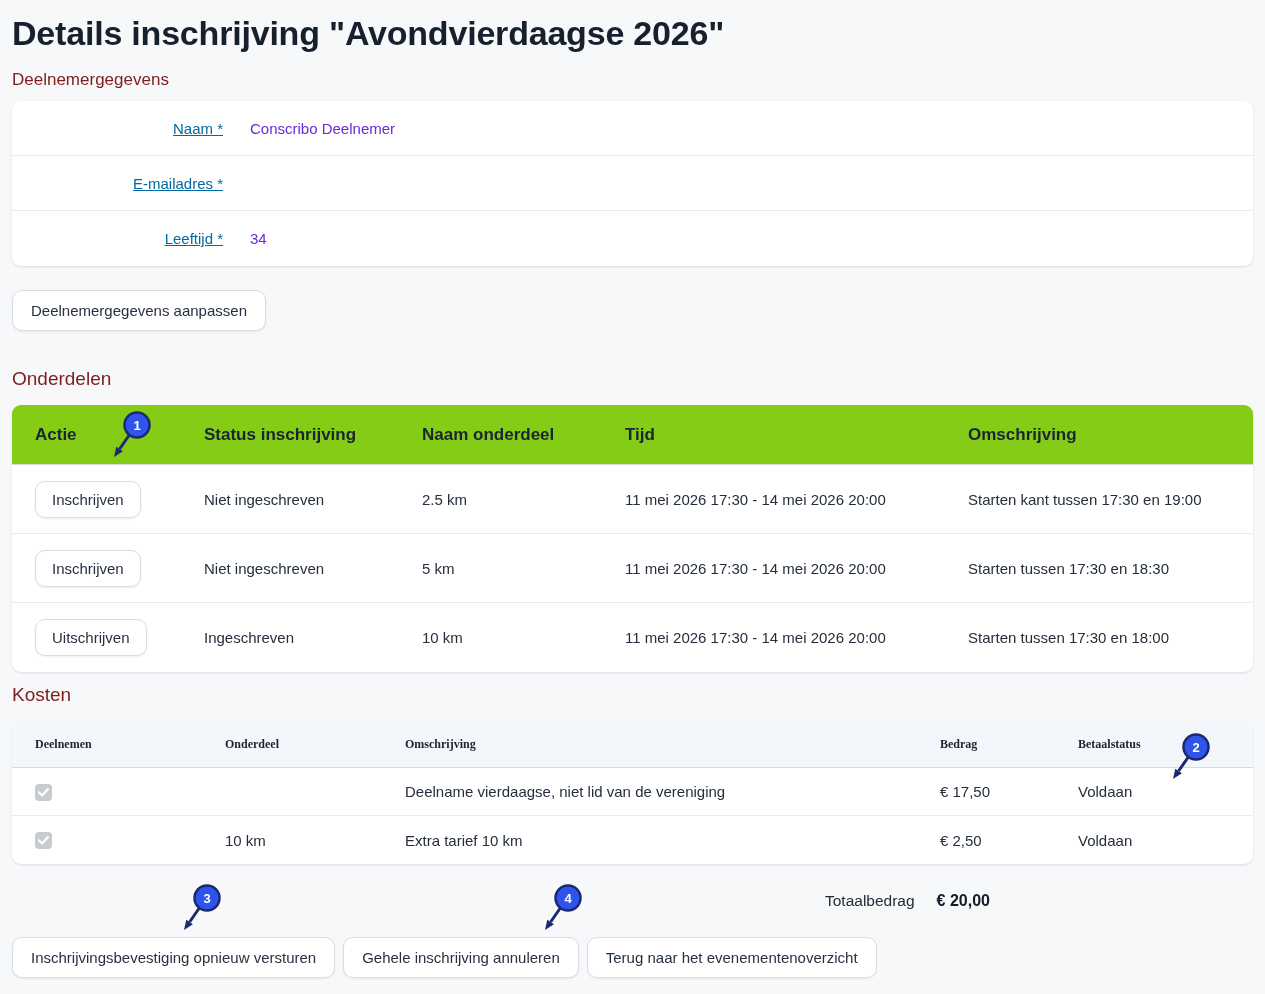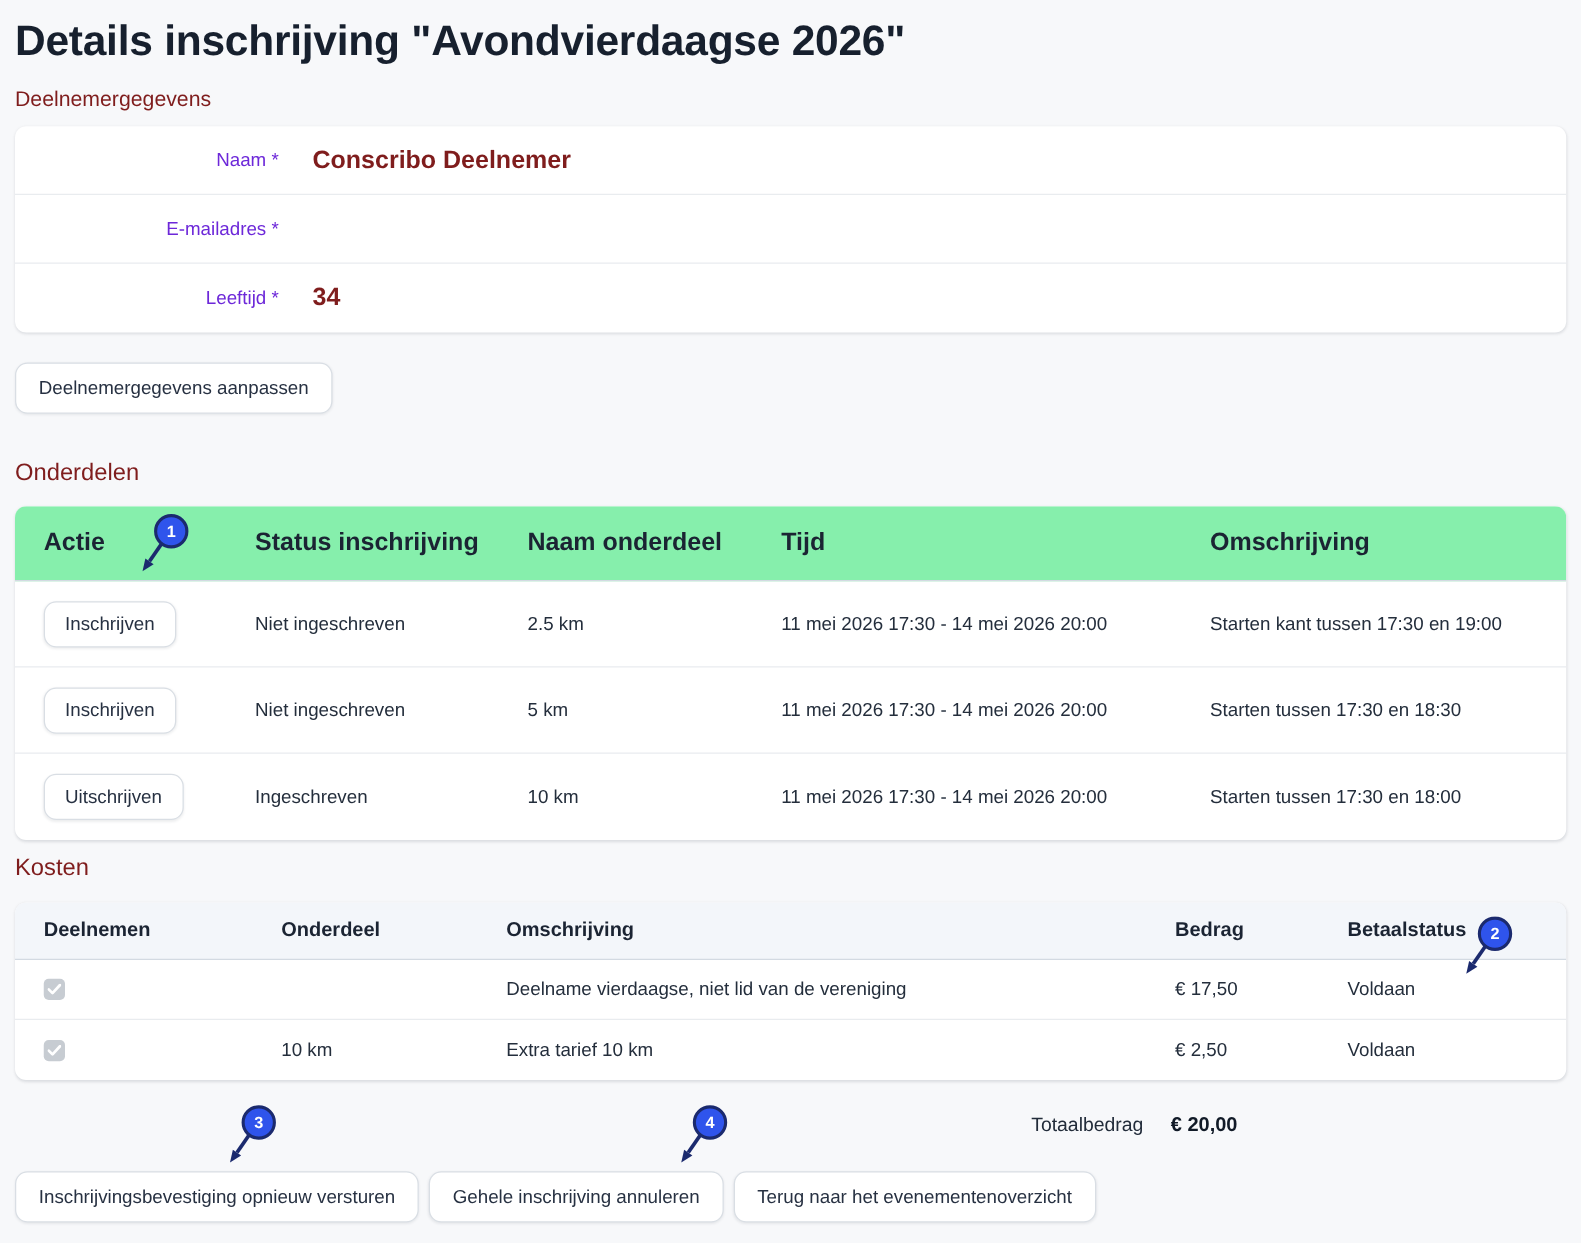--- a/index.html
+++ b/index.html
@@ -31,22 +31,22 @@
   }
   .card-participant { left: 12px; top: 101px; width: 1241px; }
   .p-row {
     display: grid;
     grid-template-columns: 211px 1fr;
     align-items: center;
     height: 55px;
     border-bottom: 1px solid #e9ecef;
   }
   .p-row:last-child { border-bottom: none; }
-  .p-label { text-align: right; font-size: 15px; color: #6d28d9; }
-  .p-value { padding-left: 27px; font-size: 20px; color: #7f1d1d; font-weight: bold; }
+  .p-label { text-align: right; font-size: 15px; color: #0369a1; text-decoration: underline; }
+  .p-value { padding-left: 27px; font-size: 15px; color: #6d28d9; }
 
   .btn {
     display: inline-flex; align-items: center; justify-content: center;
     background: #ffffff;
     border: 1px solid #d9dee4;
     border-radius: 10px;
     box-shadow: 0 1px 2px rgba(27,35,48,.08);
     font-family: "Liberation Sans", "DejaVu Sans", sans-serif;
     font-size: 15px; color: #273142;
     padding: 11px 18px;
@@ -57,40 +57,40 @@
 
   .card-parts { left: 12px; top: 405px; width: 1241px; }
   .t-grid {
     display: grid;
     grid-template-columns: 169px 218px 203px 343px 1fr;
     align-items: center;
     padding-left: 23px;
   }
   .t-head {
     height: 60px;
-    background: #86efac;
+    background: #84cc16;
     border-bottom: 1px solid #d3dae2;
-    font-size: 20px; font-weight: 700; color: #1b2433;
+    font-size: 17px; font-weight: 700; color: #1b2433;
   }
   .t-row { height: 69px; font-size: 15px; color: #242e3c; border-bottom: 1px solid #e9ecef; }
   .t-row:last-child { border-bottom: none; }
   .btn-action { padding: 9px 16px; }
 
   .card-costs { left: 12px; top: 722px; width: 1241px; }
   .k-grid {
     display: grid;
     grid-template-columns: 190px 180px 535px 138px 1fr;
     align-items: center;
     padding-left: 23px;
   }
   .k-head {
     height: 46px;
     background: #f3f6fa;
     border-bottom: 1px solid #d3dae2;
-    font-size: 16px; font-weight: 700; color: #1b2433;
+    font-size: 12px; font-weight: 700; color: #1b2433; font-family: Liberation Serif, serif;
   }
   .k-row { height: 48px; font-size: 15px; color: #242e3c; border-bottom: 1px solid #e9ecef; }
   .k-row:last-child { border-bottom: none; }
 
   .checkbox {
     width: 17px; height: 17px;
     border-radius: 4px;
     background: #c7ccd2;
     display: inline-flex; align-items: center; justify-content: center;
     cursor: default;

